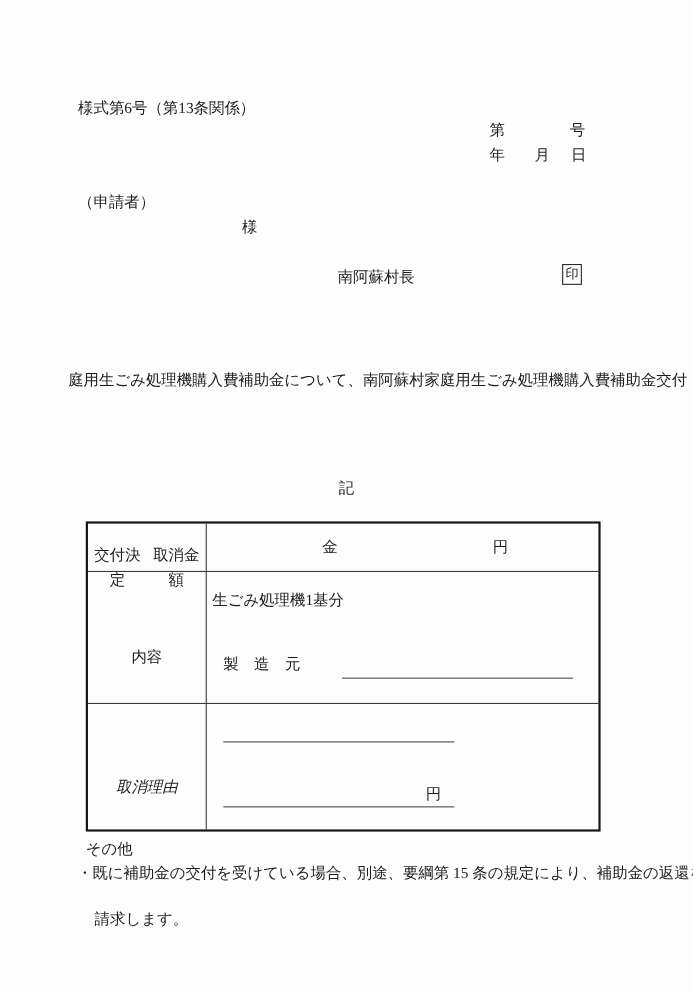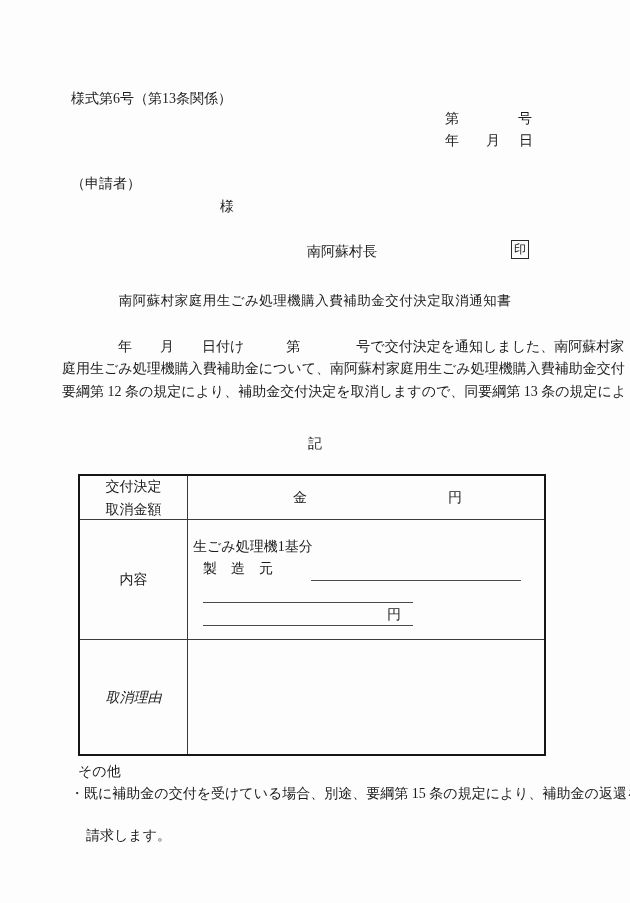--- a/index.html
+++ b/index.html
@@ -54,33 +54,33 @@
   .tbl {
     position: absolute; left: 78px; top: 474px;
     width: 468px; height: 282px;
     border: 2px solid #161616;
   }
   .vline  { position: absolute; left: 107px; top: 0; bottom: 0; width: 1px; background: #3a3a3a; }
   .hline  { position: absolute; left: 0; right: 0; height: 1px; background: #3a3a3a; }
   .hline-1 { top: 43px; }
   .hline-2 { top: 163px; }
   .cell { position: absolute; }
-  .c-head { left: 0; width: 107px; display: flex; flex-direction: column;
+  .c-head { left: 0; width: 107px; display: flex; flex-direction: row;
             align-items: center; justify-content: center; text-align: center;
-            line-height: 23px; }
+            line-height: 23px; margin-top: 19px; }
   .c11 { top: 0;  height: 43px; }
   .c21 { top: 44px; height: 119px; }
   .c31 { top: 164px; height: 114px; font-style: italic; }
   .c12 { left: 108px; right: 0; top: 0; height: 43px; }
   .c12 span { position: absolute; top: 50%; transform: translateY(-50%); }
   .amount-kin { left: 105px; }
   .amount-yen { left: 260px; }
   .c22 { left: 108px; right: 0; top: 44px; height: 119px; padding: 16px 0 0 5px; line-height: 22.4px; }
   .c32 { left: 108px; right: 0; top: 164px; height: 114px; }
-  .spec-row { display: flex; margin-left: 10px; height: 22.4px; align-items: flex-end; }
+  .spec-row { display: flex; margin-left: 10px; height: 22.4px; align-items: flex-end; margin-top: 36px; }
   .spec-label { width: 108px; white-space: pre; align-self: center; }
   .spec-line  { width: 210px; border-bottom: 1px solid #4a4a4a;
                 text-align: right; padding-right: 12px; line-height: 20px; }
 
   
   .notes-heading { left: 78px; top: 763px; }
   .notes-line1   { left: 70px; top: 785px; }
   .notes-line2   { left: 86px; top: 827px; }
 </style>
 </head>
@@ -96,26 +96,23 @@
   <div class="abs date-year">年</div>
   <div class="abs date-month">月</div>
   <div class="abs date-day">日</div>
 
   <div class="abs applicant">（申請者）</div>
   <div class="abs honorific">様</div>
 
   <div class="abs mayor">南阿蘇村長</div>
   <div class="abs seal">印</div>
 
-  <div class="doc-title">南阿蘇村家庭用生ごみ処理機購入費補助金交付決定取消通知書</div>
 
   <div class="body-par">
-    <div>　　　　年　　月　　日付け　　　第　　　　号で交付決定を通知しました、南阿蘇村家</div>
     <div>庭用生ごみ処理機購入費補助金について、南阿蘇村家庭用生ごみ処理機購入費補助金交付</div>
-    <div>要綱第 12 条の規定により、補助金交付決定を取消しますので、同要綱第 13 条の規定によ</div>
   </div>
 
   <div class="ki">記</div>
 
   <div class="tbl">
     <div class="vline"></div>
     <div class="hline hline-1"></div>
     <div class="hline hline-2"></div>
 
     <div class="cell c-head c11">

